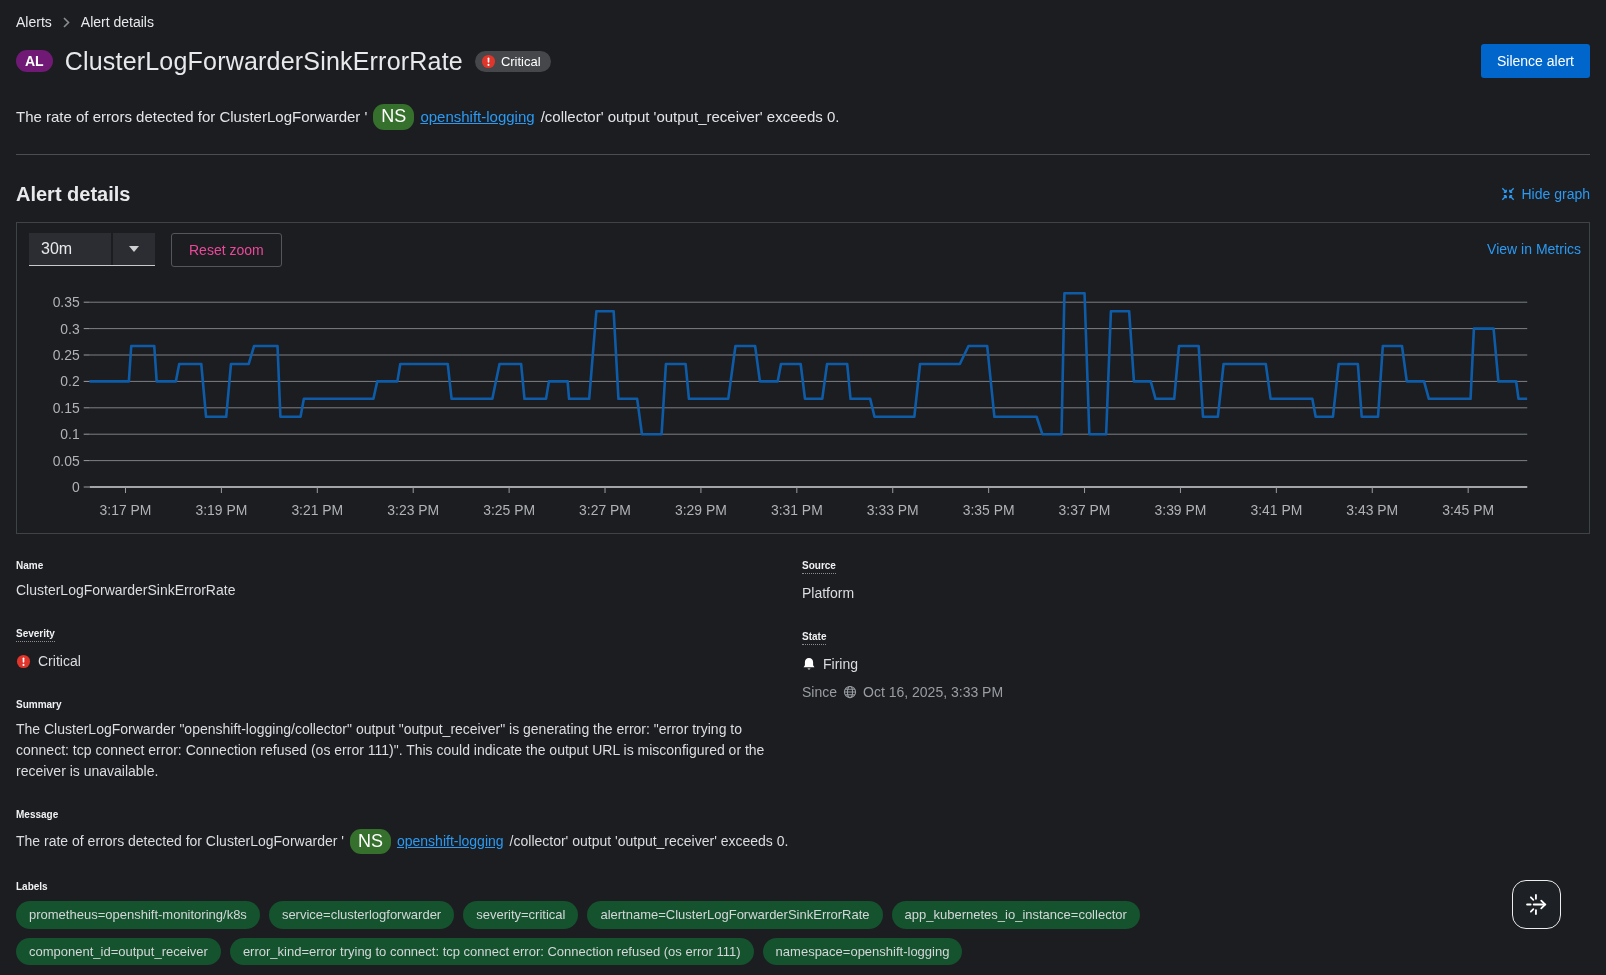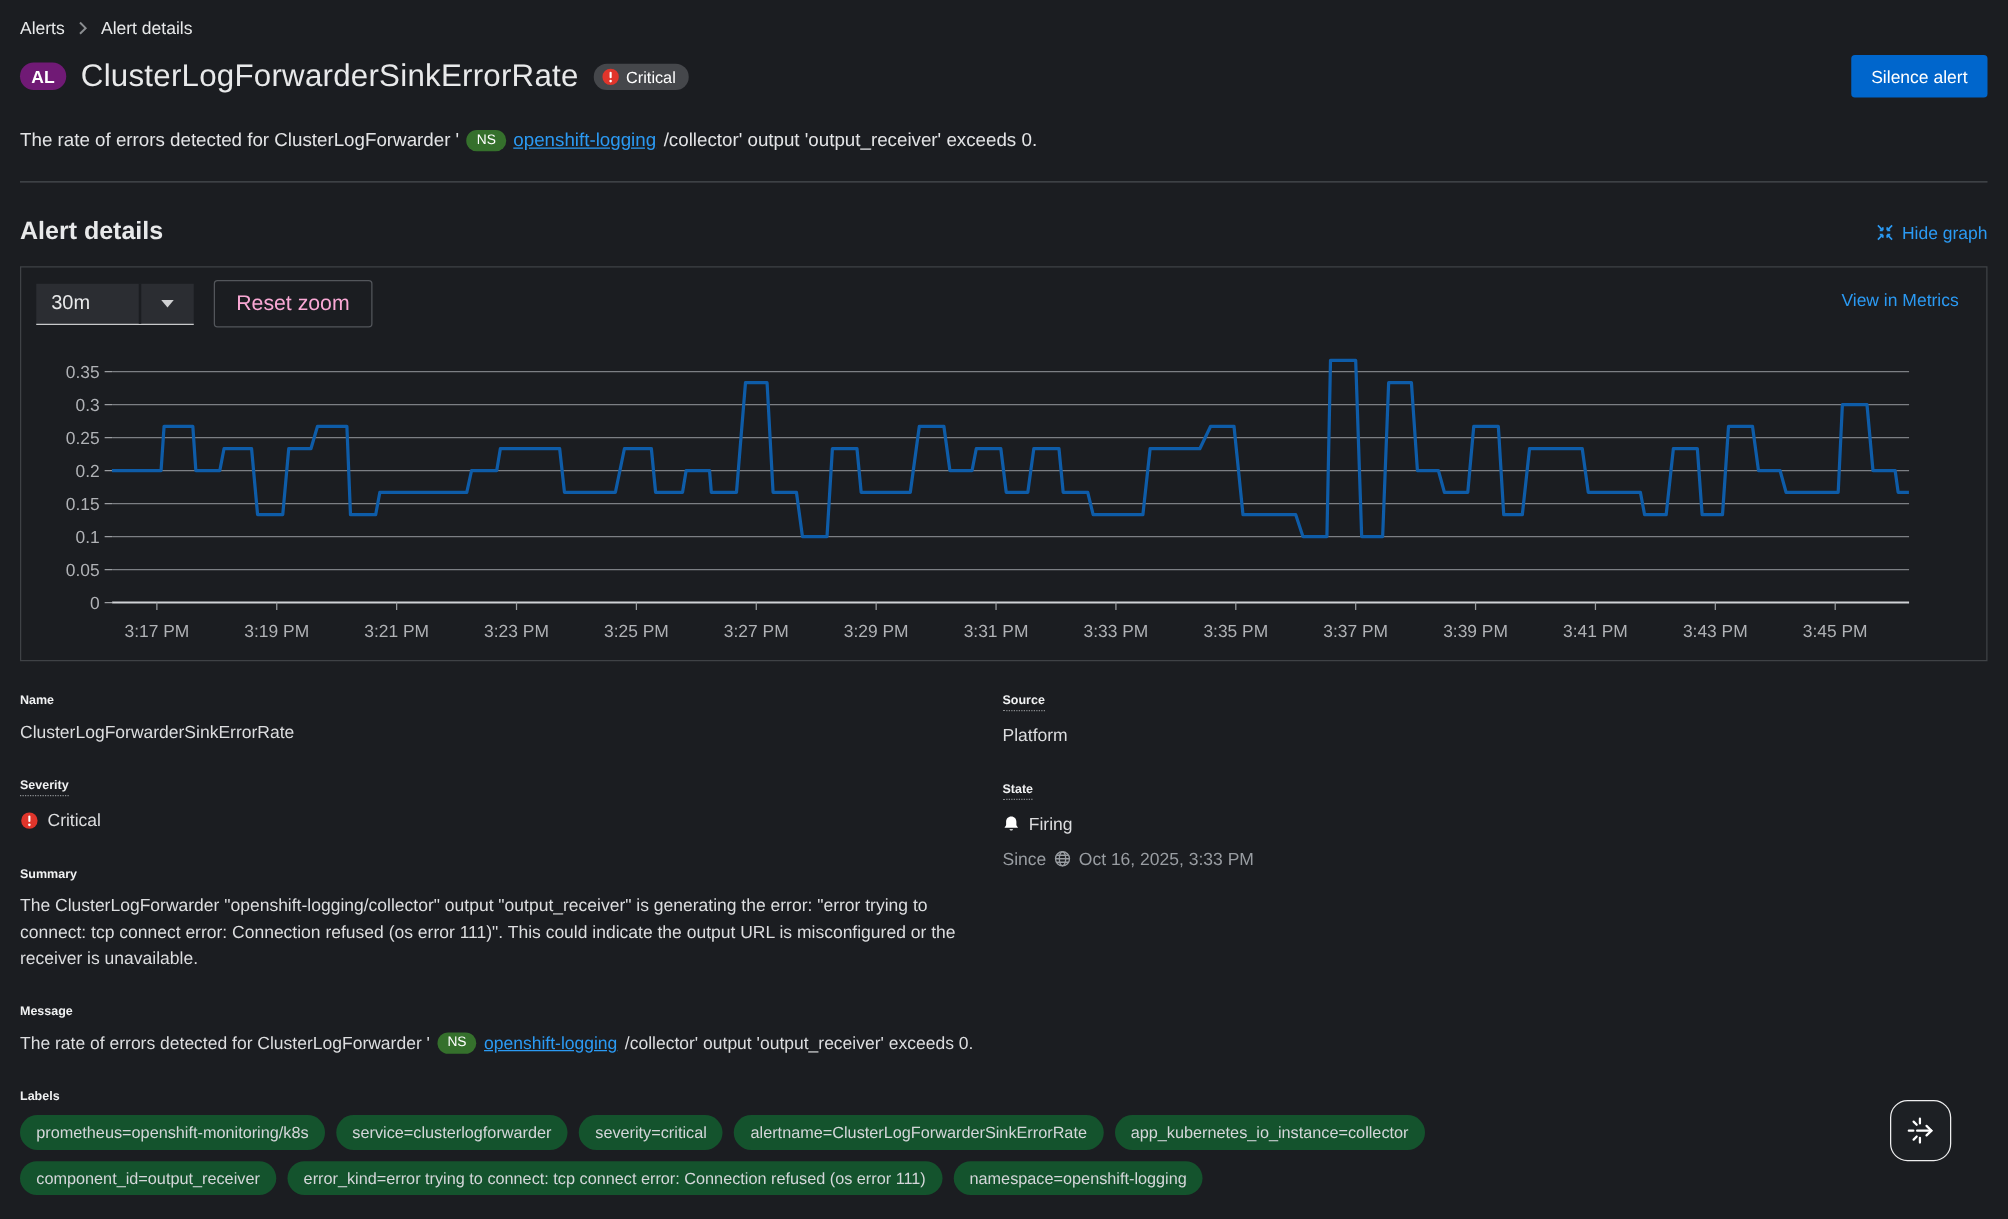--- a/index.html
+++ b/index.html
@@ -29,43 +29,43 @@
     font-size:13px; color:#fff;
   }
   .btn-primary {
     margin-left:auto; background:#0066cc; color:#fff; border:none;
     border-radius:3px; padding:9px 16px; font-size:14px; cursor:pointer;
     font-family:inherit;
   }
   .description { margin-top:26px; font-size:15px; color:#e3e4e6; display:flex; align-items:center; flex-wrap:wrap; gap:6px; }
   .ns-badge {
     background:#35702c; color:#fff; border-radius:11px; padding:2px 8px;
-    font-size:11px; line-height:1.2;
+    font-size:18px; line-height:1.2;
   }
   .link { color:#2b9af3; }
   .link.ul { text-decoration:underline; }
   .divider { border:none; border-top:1px solid #4a4d52; margin:24px 0 0; }
 
   
   .main { padding:0 16px; }
   .section-head { display:flex; align-items:center; justify-content:space-between; margin-top:28px; }
   h2 { margin:0; font-size:20px; font-weight:600; }
   .hide-graph { display:inline-flex; align-items:center; gap:7px; color:#2b9af3; font-size:14px; }
 
   .graph-panel { border:1px solid #3f4246; margin-top:16px; padding:10px 12px 8px; position:relative; }
   .graph-toolbar { display:flex; align-items:center; gap:16px; }
   .range-select { display:flex; border-bottom:1px solid #c8c9cb; background:#2b2d32; cursor:pointer; }
   .sel-text { padding:7px 12px; width:82px; font-size:16px; color:#e8e9ea; }
   .sel-caret { width:44px; display:flex; align-items:center; justify-content:center; border-left:2px solid #1b1d21; }
   .caret-down { width:0; height:0; border-left:5px solid transparent; border-right:5px solid transparent; border-top:6px solid #cfd0d2; }
   .btn-secondary {
-    background:transparent; color:#f9a8d4; border:1px solid #53565b;
-    border-radius:3px; padding:8px 17px; font-size:17px; cursor:pointer; font-family:inherit;
-  }
-  .view-metrics { position:absolute; right:22px; top:18px; color:#2b9af3; font-size:14px; }
+    background:transparent; color:#ec4899; border:1px solid #53565b;
+    border-radius:3px; padding:8px 17px; font-size:14px; cursor:pointer; font-family:inherit;
+  }
+  .view-metrics { position:absolute; right:8px; top:18px; color:#2b9af3; font-size:14px; }
   .chart-wrap { margin-top:10px; }
   svg text { font-family:"Liberation Sans","DejaVu Sans",sans-serif; }
 
   
   .details-grid { display:grid; grid-template-columns:786px 1fr; margin-top:26px; }
   .dblock { margin-bottom:27px; }
   .dt { font-weight:700; font-size:10px; color:#f0f1f2; margin-bottom:9px; }
   .dt.dotted { width:max-content; border-bottom:1px dotted #8a8d90; padding-bottom:2px; }
   .dd { font-size:14px; color:#dcdddf; line-height:21px; }
   .iconline { display:flex; align-items:center; gap:7px; }

